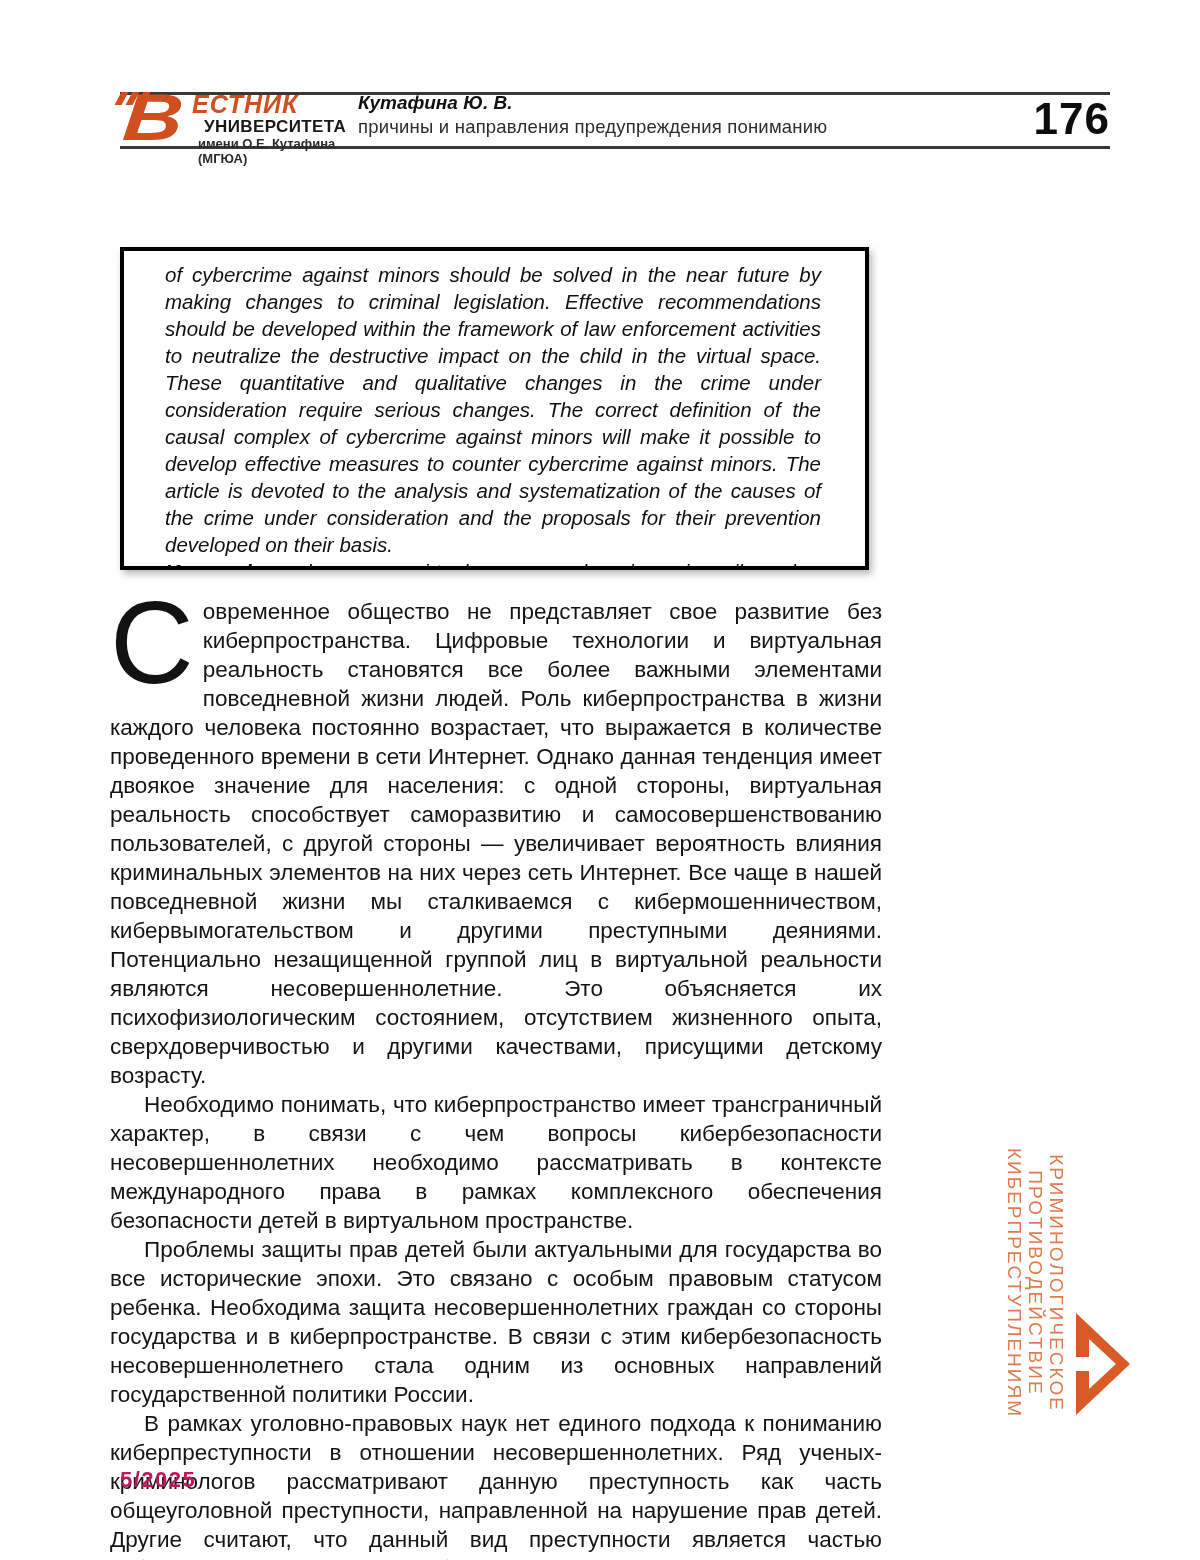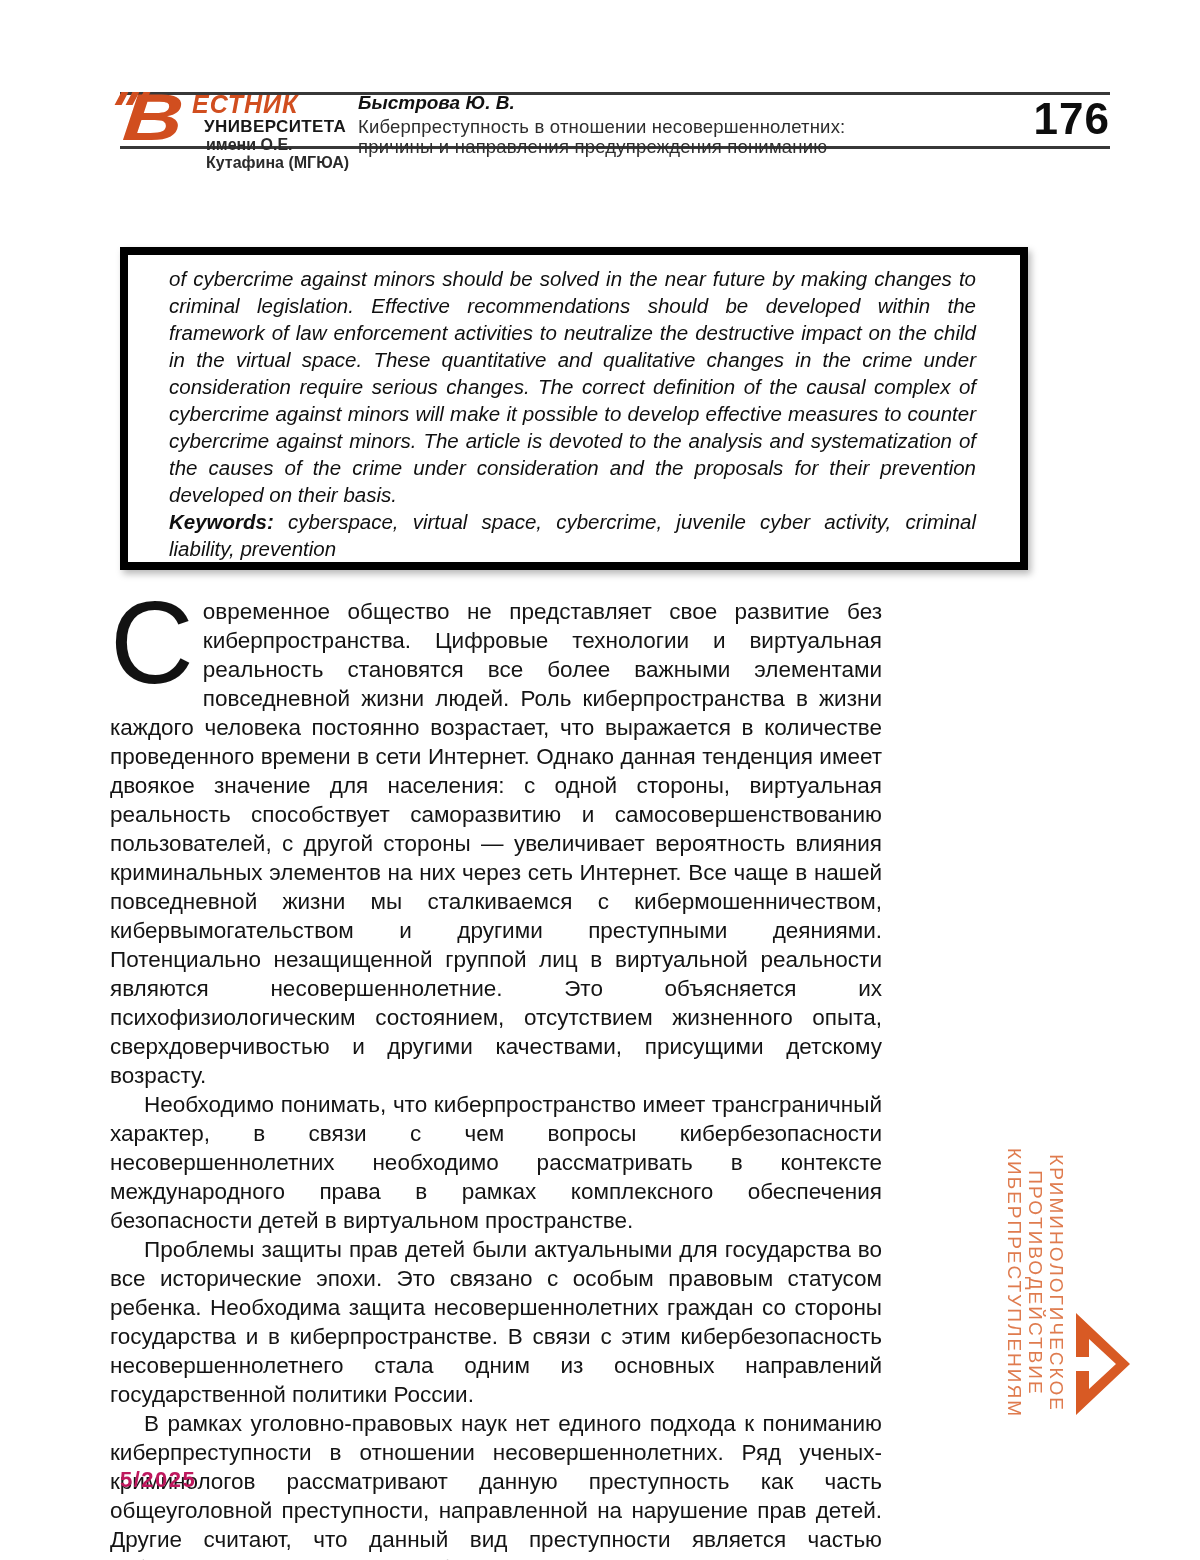--- a/index.html
+++ b/index.html
@@ -16,32 +16,32 @@
   .logo-quotes i{display:block;width:7px;height:13px;background:#D14E1F;transform:skewX(-28deg);}
   .logo-v{
     position:absolute;left:14px;top:2px;font-size:66px;font-weight:bold;font-style:italic;
     color:#D14E1F;line-height:58px;transform:scaleX(1.25) skewX(-4deg);transform-origin:left top;
   }
   .logo-estnik{
     position:absolute;left:80px;top:4px;font-size:25px;font-weight:bold;font-style:italic;
     color:#D14E1F;letter-spacing:1px;
   }
   .logo-univ{position:absolute;left:92px;top:31px;font-size:17px;font-weight:bold;color:#181818;letter-spacing:0.4px;}
-  .logo-named{position:absolute;left:94px;top:50px;font-size:16px;font-weight:bold;color:#2a2a2a;}
+  .logo-named{position:absolute;left:86px;top:50px;font-size:13px;font-weight:bold;color:#2a2a2a;}
   .head-text{position:absolute;left:358px;top:92px;width:620px;}
   .head-author{font-size:19px;font-weight:bold;font-style:italic;color:#111;margin:0 0 3px 0;}
   .head-title{font-size:18.5px;color:#2d2d2d;line-height:20px;margin:0;letter-spacing:0.2px;}
   .page-number{
     position:absolute;left:1000px;top:94px;width:110px;text-align:right;
     font-size:44px;font-weight:bold;color:#0d0d0d;letter-spacing:1px;
   }
   
   .abstract-box{
-    position:absolute;left:120px;top:247px;width:908px;height:323px;box-sizing:border-box;
-    border:8px solid #000000;background:#fff;padding:10px 44px 0 41px;
+    position:absolute;left:120px;top:247px;width:749px;height:323px;box-sizing:border-box;
+    border:4px solid #000000;background:#fff;padding:10px 44px 0 41px;
     box-shadow:3px 4px 7px rgba(0,0,0,0.28);
     font-style:italic;font-size:20.5px;line-height:27px;text-align:justify;color:#101010;
     overflow:hidden;
   }
   .abstract-box p{margin:0;}
   .kw-label{font-weight:bold;}
   
   .article{
     position:absolute;left:110px;top:597px;width:772px;
     font-size:22.5px;line-height:29px;text-align:justify;color:#141414;
@@ -77,22 +77,21 @@
       <i></i>
       <i></i>
     </div>
   <div class="logo-v">В</div>
   <div class="logo-estnik">ЕСТНИК</div>
   <div class="logo-univ">УНИВЕРСИТЕТА</div>
   <div class="logo-named">имени О.Е. Кутафина (МГЮА)</div>
 </div>
 
 <div class="head-text">
-  <p class="head-author">Быстрова Ю. В.</p>
-  <p class="head-title">Киберпреступность в отношении несовершеннолетних:</p>
+  <p class="head-author">Кутафина Ю. В.</p>
   <p class="head-title">причины и направления предупреждения пониманию</p>
 </div>
 
 <div class="page-number">176</div>
 
 <div class="abstract-box" lang="en">
   <p>of cybercrime against minors should be solved in the near future by making changes to criminal legislation. Effective recommendations should be developed within the framework of law enforcement activities to neutralize the destructive impact on the child in the virtual space. These quantitative and qualitative changes in the crime under consideration require serious changes. The correct definition of the causal complex of cybercrime against minors will make it possible to develop effective measures to counter cybercrime against minors. The article is devoted to the analysis and systematization of the causes of the crime under consideration and the proposals for their prevention developed on their basis.</p>
   <p><span class="kw-label">Keywords:</span><span> cyberspace, virtual space, cybercrime, juvenile cyber activity, criminal liability, prevention</span></p>
 </div>
 

